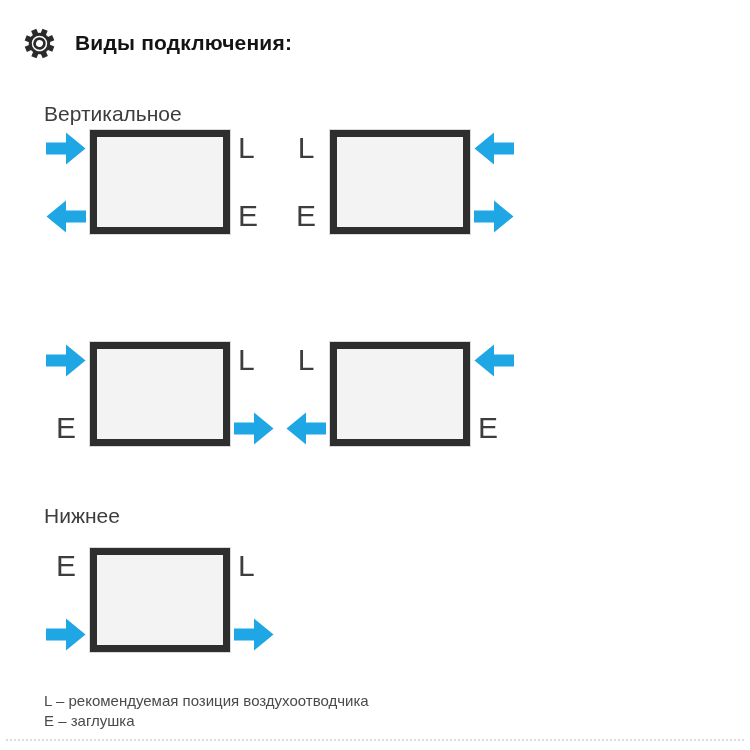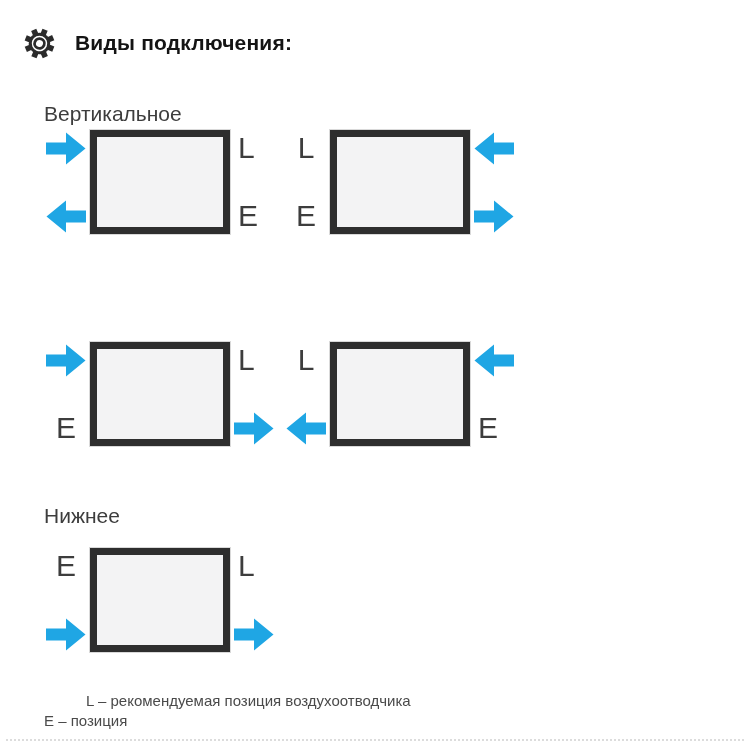--- a/index.html
+++ b/index.html
@@ -49,21 +49,21 @@
   .letter{
     font-size:30px;line-height:34px;font-weight:400;color:#3d3d3d;
   }
   .arrow-svg{display:block;width:40px;height:33px;}
   .arrow-left{transform:scaleX(-1);}
   
   .legend-line{
     position:absolute;left:44px;
     font-size:15px;line-height:20px;color:#4a4a4a;
   }
-  .ll-1{top:691px;margin-left:42px;}
+  .ll-1{top:691px;}
   .ll-2{top:711px;}
   .divider{
     position:absolute;left:6px;right:6px;top:739px;height:0;
     border-top:2px dotted #dcdcdc;
   }
 </style>
 </head>
 <body>
 
 <svg width="0" height="0" style="position:absolute">
@@ -193,17 +193,17 @@
       <span class="letter">L</span>
     </div>
     <div class="slot rb">
       <svg class="arrow-svg">
           <use href="#block-arrow"></use>
         </svg>
     </div>
   </div>
 
   <div class="legend-line ll-1">L – рекомендуемая позиция воздухоотводчика</div>
-  <div class="legend-line ll-2">E – позиция</div>
+  <div class="legend-line ll-2">E – заглушка</div>
 
   <div class="divider"></div>
 
 </div>
 
 </body></html>

